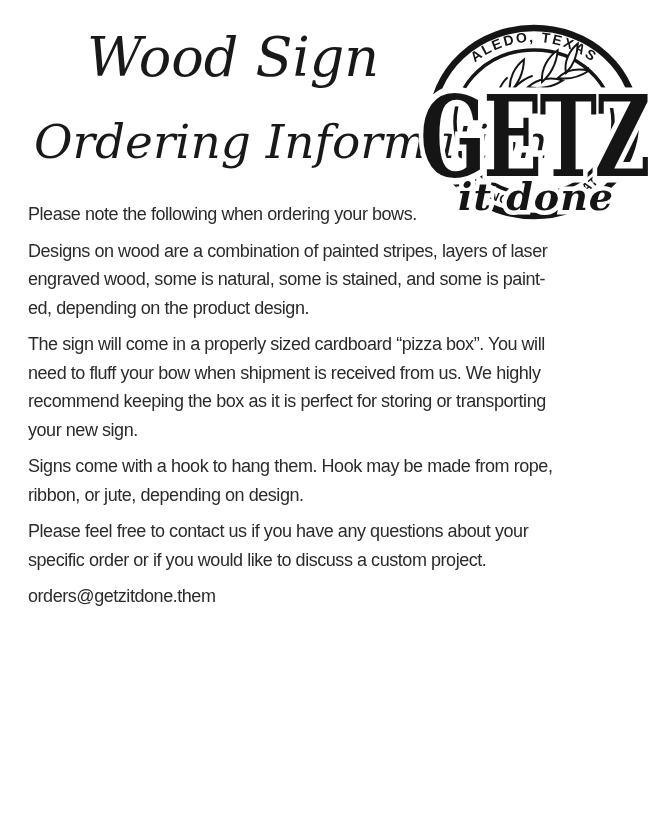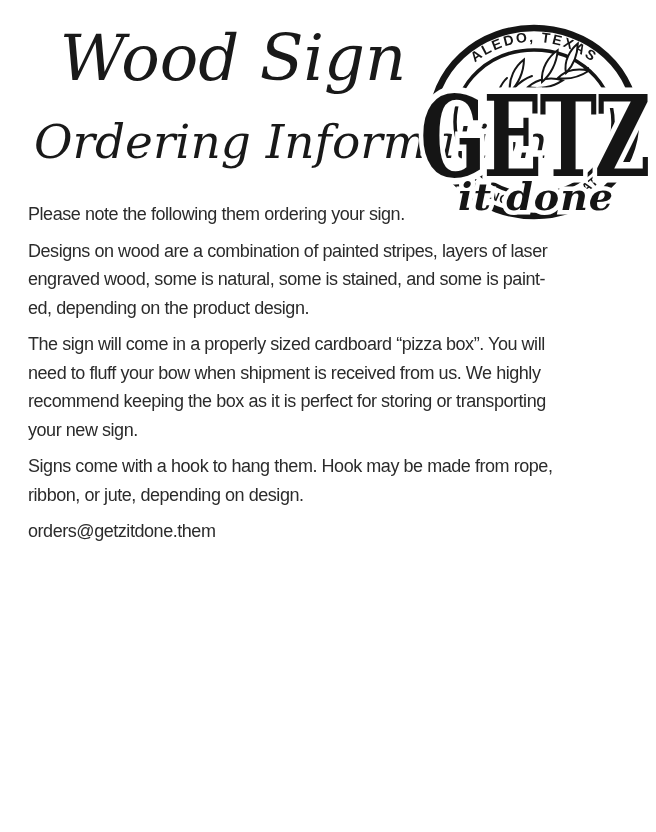--- a/index.html
+++ b/index.html
@@ -5,21 +5,21 @@
   html,body{margin:0;padding:0;}
   body{
     width:656px;height:832px;background:#ffffff;position:relative;overflow:hidden;
     font-family:"Liberation Sans", sans-serif;color:#2b2b2b;
   }
   .header{position:relative;height:200px;}
   .title{
     position:absolute;top:16px;left:6px;width:454px;text-align:center;
     font-family:"DejaVu Serif", serif;font-style:italic;color:#191919;z-index:1;
   }
-  .title-line1{font-size:64px;line-height:84px;white-space:nowrap;}
+  .title-line1{font-size:54px;line-height:84px;white-space:nowrap;}
   .title-line2{font-size:47px;line-height:84px;margin-left:28px;white-space:nowrap;}
   .logo{position:absolute;top:24px;left:428px;width:212px;height:196px;overflow:visible;z-index:2;}
   .logo text{fill:#151515;}
   .arc-text{font-family:"Liberation Sans", sans-serif;font-weight:bold;}
   .arc-top{font-size:14px;letter-spacing:2px;}
   .arc-bottom{font-size:12.5px;letter-spacing:1.2px;}
   .brand-text{
     font-family:"DejaVu Serif", serif;font-weight:bold;font-size:112px;letter-spacing:-4px;
   }
   .brand-halo{stroke:#ffffff;stroke-width:13px;fill:#ffffff;}
@@ -89,24 +89,26 @@
 
     <text class="brand-text brand-halo" x="106" y="152" text-anchor="middle" textLength="228" lengthAdjust="spacingAndGlyphs">GETZ</text>
     <text class="brand-text" x="106" y="152" text-anchor="middle" textLength="228" lengthAdjust="spacingAndGlyphs">GETZ</text>
 
     <text class="tagline-text tagline-halo" x="108" y="186" text-anchor="middle">it done</text>
     <text class="tagline-text" x="108" y="186" text-anchor="middle">it done</text>
   </svg>
 </div>
 
 <div class="content">
-  <p class="para">Please note the following them ordering your sign.</p>
+  <p class="para">Please note the following when ordering your bows.</p>
   <p class="para">Designs on wood are a combination of painted stripes, layers of laser
 engraved wood, some is natural, some is stained, and some is paint-
 ed, depending on the product design.</p>
   <p class="para">The sign will come in a properly sized cardboard “pizza box”. You will
 need to fluff your bow when shipment is received from us. We highly
 recommend keeping the box as it is perfect for storing or transporting
 your new sign.</p>
   <p class="para">Signs come with a hook to hang them. Hook may be made from rope,
 ribbon, or jute, depending on design.</p>
+  <p class="para">Please feel free to contact us if you have any questions about your
+specific order or if you would like to discuss a custom project.</p>
   <p class="para email">orders@getzitdone.them</p>
 </div>
 
 </body></html>

